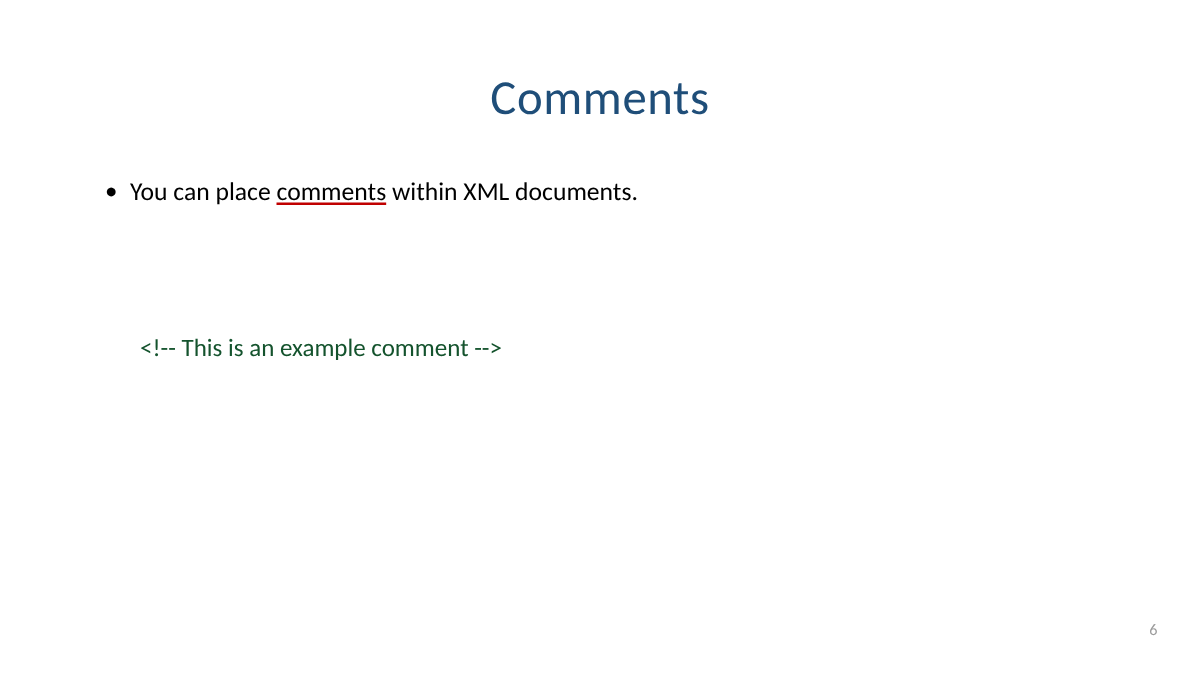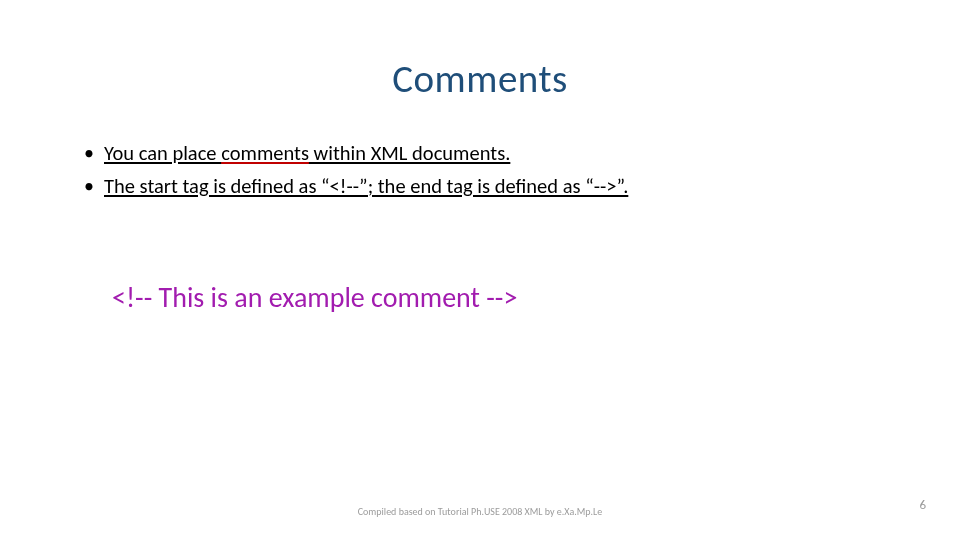--- a/index.html
+++ b/index.html
@@ -21,21 +21,20 @@
       text-align: center;
       font-size: 39px;
       font-weight: 400;
       color: #1f4e79;
       margin-bottom: 38px;
       letter-spacing: 0.5px;
     }
     .bullets {
       list-style: none;
       padding-left: 10px;
-      text-decoration: underline;
     }
     .bullets li {
       position: relative;
       padding-left: 24px;
       font-size: 20.5px;
       color: #000000;
       line-height: 1.32;
       margin-bottom: 6px;
     }
     .bullets li::before {
@@ -47,24 +46,24 @@
       color: #000000;
     }
     .gap {
       height: 32px;
     }
     .underline-word {
       text-decoration: underline;
       text-decoration-color: #c00000;
     }
     .example-comment {
-      margin-top: 42px;
+      margin-top: 62px;
       margin-left: 42px;
-      font-size: 28px;
-      color: #a21caf;
+      font-size: 20px;
+      color: #14532d;
     }
     .footer-credit {
       position: absolute;
       bottom: 22px;
       left: 0;
       right: 0;
       text-align: center;
       font-size: 10px;
       color: #9c9c9c;
       line-height: 1.3;
@@ -78,26 +77,24 @@
     }
   </style>
 </head>
 <body>
 
 <div class="slide">
   <h1 class="title">Comments</h1>
 
   <ul class="bullets">
     <li><span> You can place </span><span class="underline-word">comments</span><span> within XML documents.</span></li>
-    <li>The start tag is defined as “&lt;!--”; the end tag is defined as “--&gt;”.</li>
   </ul>
 
   <div class="gap"></div>
 
 
   <div class="example-comment">&lt;!-- This is an example comment --&gt;</div>
 
   <div class="footer-credit">
-    <div>Compiled based on  Tutorial Ph.USE 2008 XML by e.Xa.Mp.Le</div>
   </div>
 
   <div class="page-number">6</div>
 </div>
 
 </body></html>

